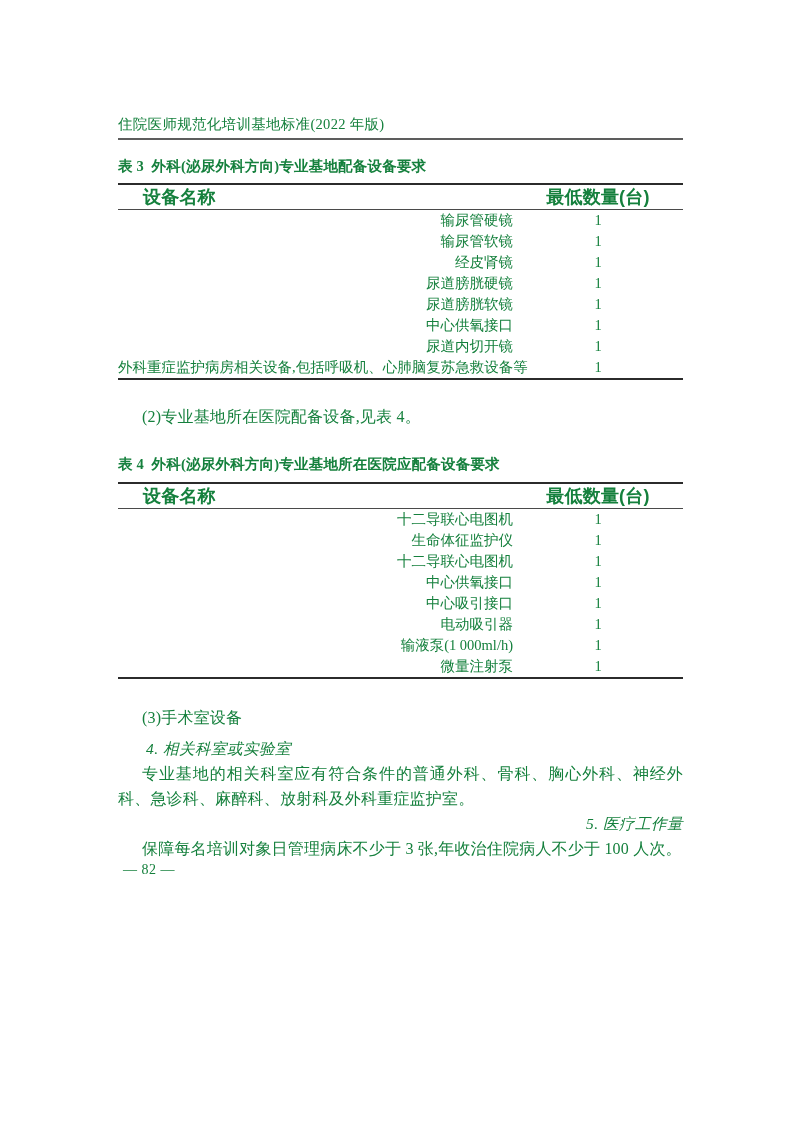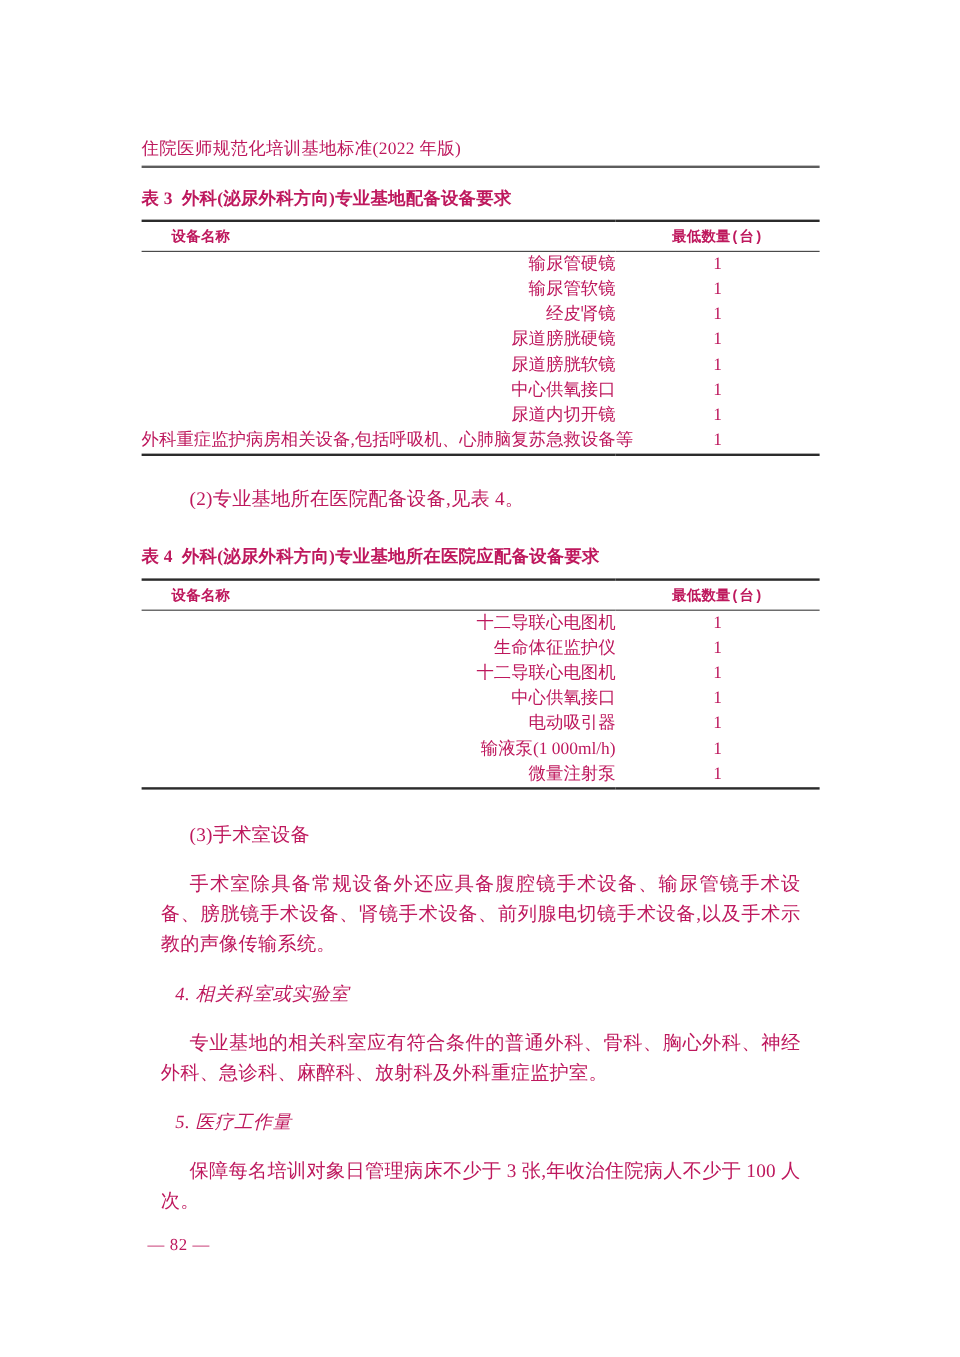--- a/index.html
+++ b/index.html
@@ -8,21 +8,21 @@
     background: #ffffff;
   }
   .page {
     position: relative;
     width: 800px;
     height: 1056px;
     background: #ffffff;
     box-sizing: border-box;
     padding: 115px 117px 0 118px;
     font-family: "Liberation Serif", "DejaVu Serif", serif;
-    color: #be185d;
+    color: #15803d;
     overflow: hidden;
   }
   .running-head {
     font-size: 14.5px;
     line-height: 18px;
     padding-bottom: 5px;
     border-bottom: 2px solid #5d5d5d;
     letter-spacing: 0.3px;
   }
   .table-caption {
@@ -40,61 +40,61 @@
     width: 100%;
     border-collapse: collapse;
     border-top: 2px solid #2b2b2b;
     border-bottom: 2px solid #2b2b2b;
     table-layout: fixed;
   }
   table.equip thead tr {
     border-bottom: 1px solid #4a4a4a;
   }
   table.equip th {
-    font-family: Liberation Mono, monospace;
+    font-family: Liberation Sans, sans-serif;
     font-weight: 700;
-    font-size: 12px;
+    font-size: 18px;
     height: 24px;
     padding: 0;
     vertical-align: middle;
     letter-spacing: 0.2px;
   }
   table.equip th.col-name { text-align: left; padding-left: 25px; }
   table.equip th.col-qty  { text-align: center; }
   table.equip col.c-qty   { width: 170px; }
   table.equip td {
     font-size: 14.5px;
     height: 21px;
     line-height: 21px;
     padding: 0;
     vertical-align: middle;
   }
   table.equip td.name { text-align: right; white-space: nowrap; overflow: visible; }
   table.equip td.qty  { text-align: center; }
   .para {
     font-size: 16px;
     line-height: 25px;
-    margin: 16px;
+    margin: 0;
     text-align: justify;
     text-indent: 24px;
     letter-spacing: 0.2px;
   }
   .p2 { margin-top: 24px; }
   .p3-title { margin-top: 26px; }
   .sec-heading {
     font-style: italic;
     font-size: 15.5px;
     line-height: 25px;
     margin: 0;
     text-indent: 28px;
     white-space: pre-wrap;
     letter-spacing: 0.5px;
   }
   .h4 { margin-top: 6px; }
-  .h5 { margin-top: 12px; }
+  .h5 { margin-top: 0; text-align: right; }
   .page-number {
     font-size: 14px;
     line-height: 18px;
     margin-top: 0;
     padding-left: 5px;
     letter-spacing: 0.5px;
   }
 </style>
 </head>
 <body>
@@ -178,36 +178,39 @@
         </tr>
       <tr>
           <td class="name">十二导联心电图机</td>
           <td class="qty">1</td>
         </tr>
       <tr>
           <td class="name">中心供氧接口</td>
           <td class="qty">1</td>
         </tr>
       <tr>
+          <td class="name">中心吸引接口</td>
+          <td class="qty">1</td>
+        </tr>
+      <tr>
           <td class="name">电动吸引器</td>
           <td class="qty">1</td>
         </tr>
       <tr>
           <td class="name">输液泵(1 000ml/h)</td>
           <td class="qty">1</td>
         </tr>
       <tr>
           <td class="name">微量注射泵</td>
           <td class="qty">1</td>
         </tr>
     </tbody>
   </table>
 
   <p class="para p3-title">(3)手术室设备</p>
-  <p class="para">手术室除具备常规设备外还应具备腹腔镜手术设备、输尿管镜手术设备、膀胱镜手术设备、肾镜手术设备、前列腺电切镜手术设备,以及手术示教的声像传输系统。</p>
 
   <p class="sec-heading h4">4. 相关科室或实验室</p>
   <p class="para">专业基地的相关科室应有符合条件的普通外科、骨科、胸心外科、神经外科、急诊科、麻醉科、放射科及外科重症监护室。</p>
 
   <p class="sec-heading h5">5. 医疗工作量</p>
   <p class="para">保障每名培训对象日管理病床不少于 3 张,年收治住院病人不少于 100 人次。</p>
 
   <div class="page-number">— 82 —</div>
 
 </div>

